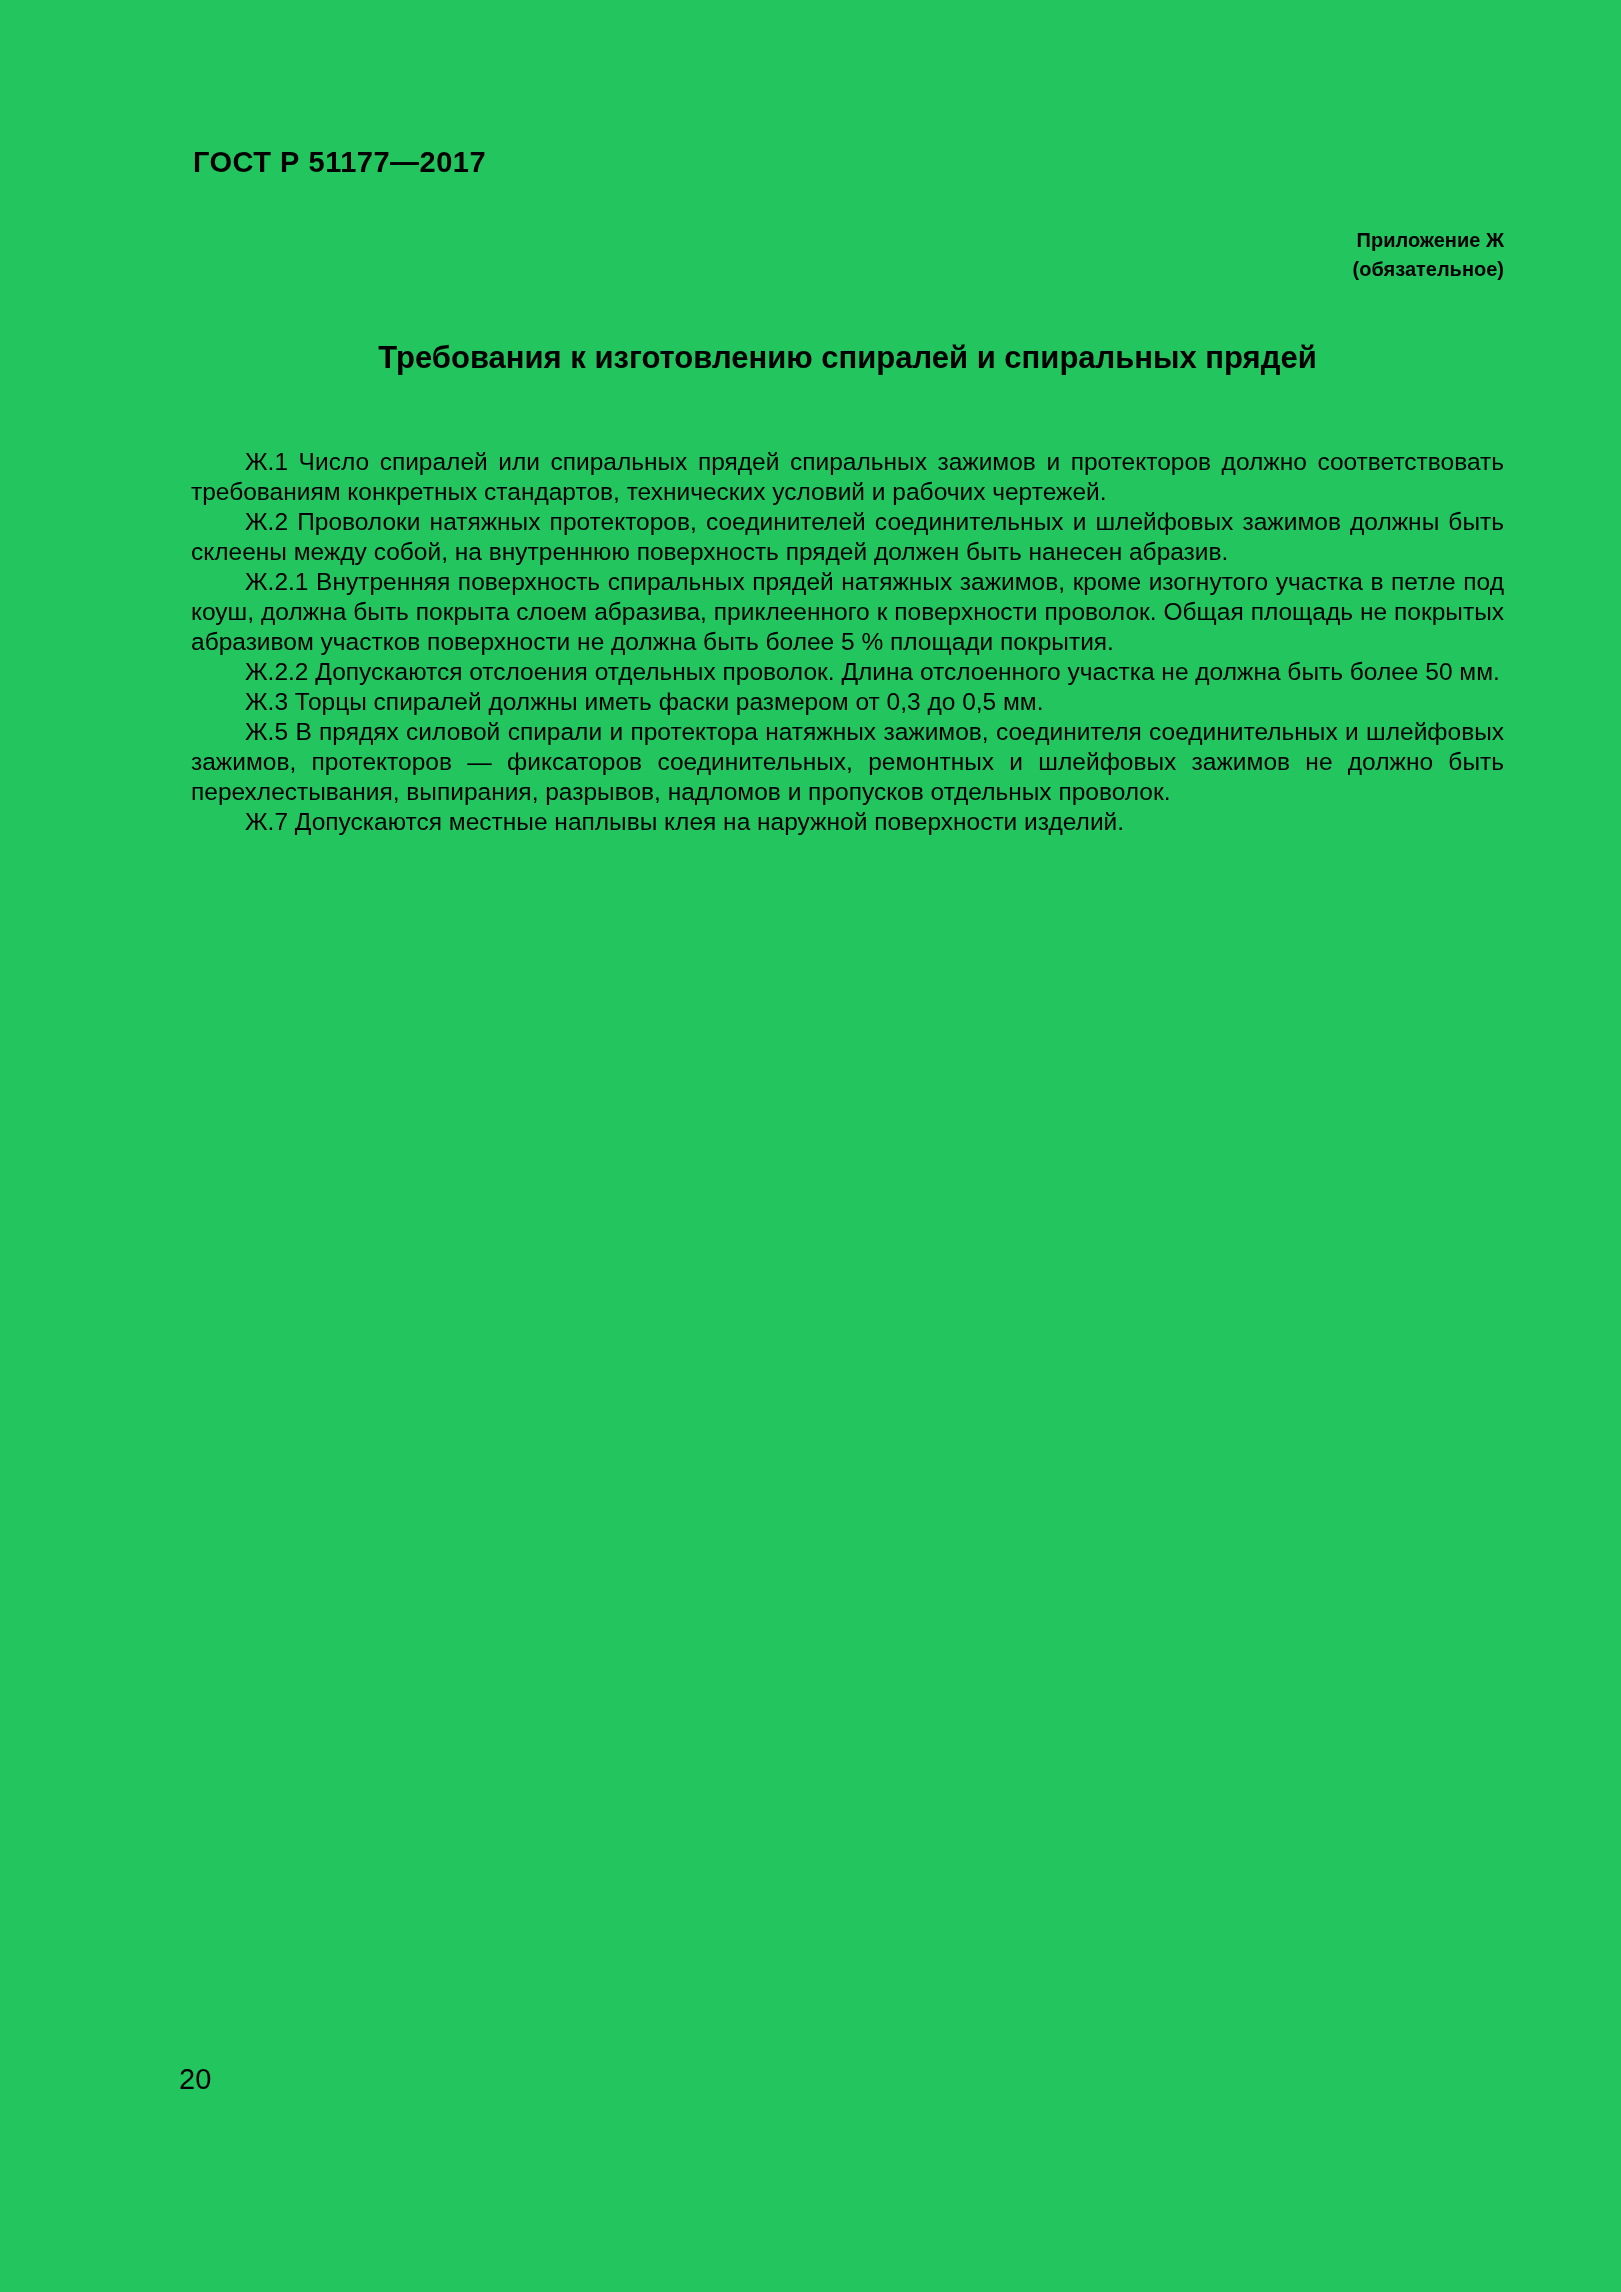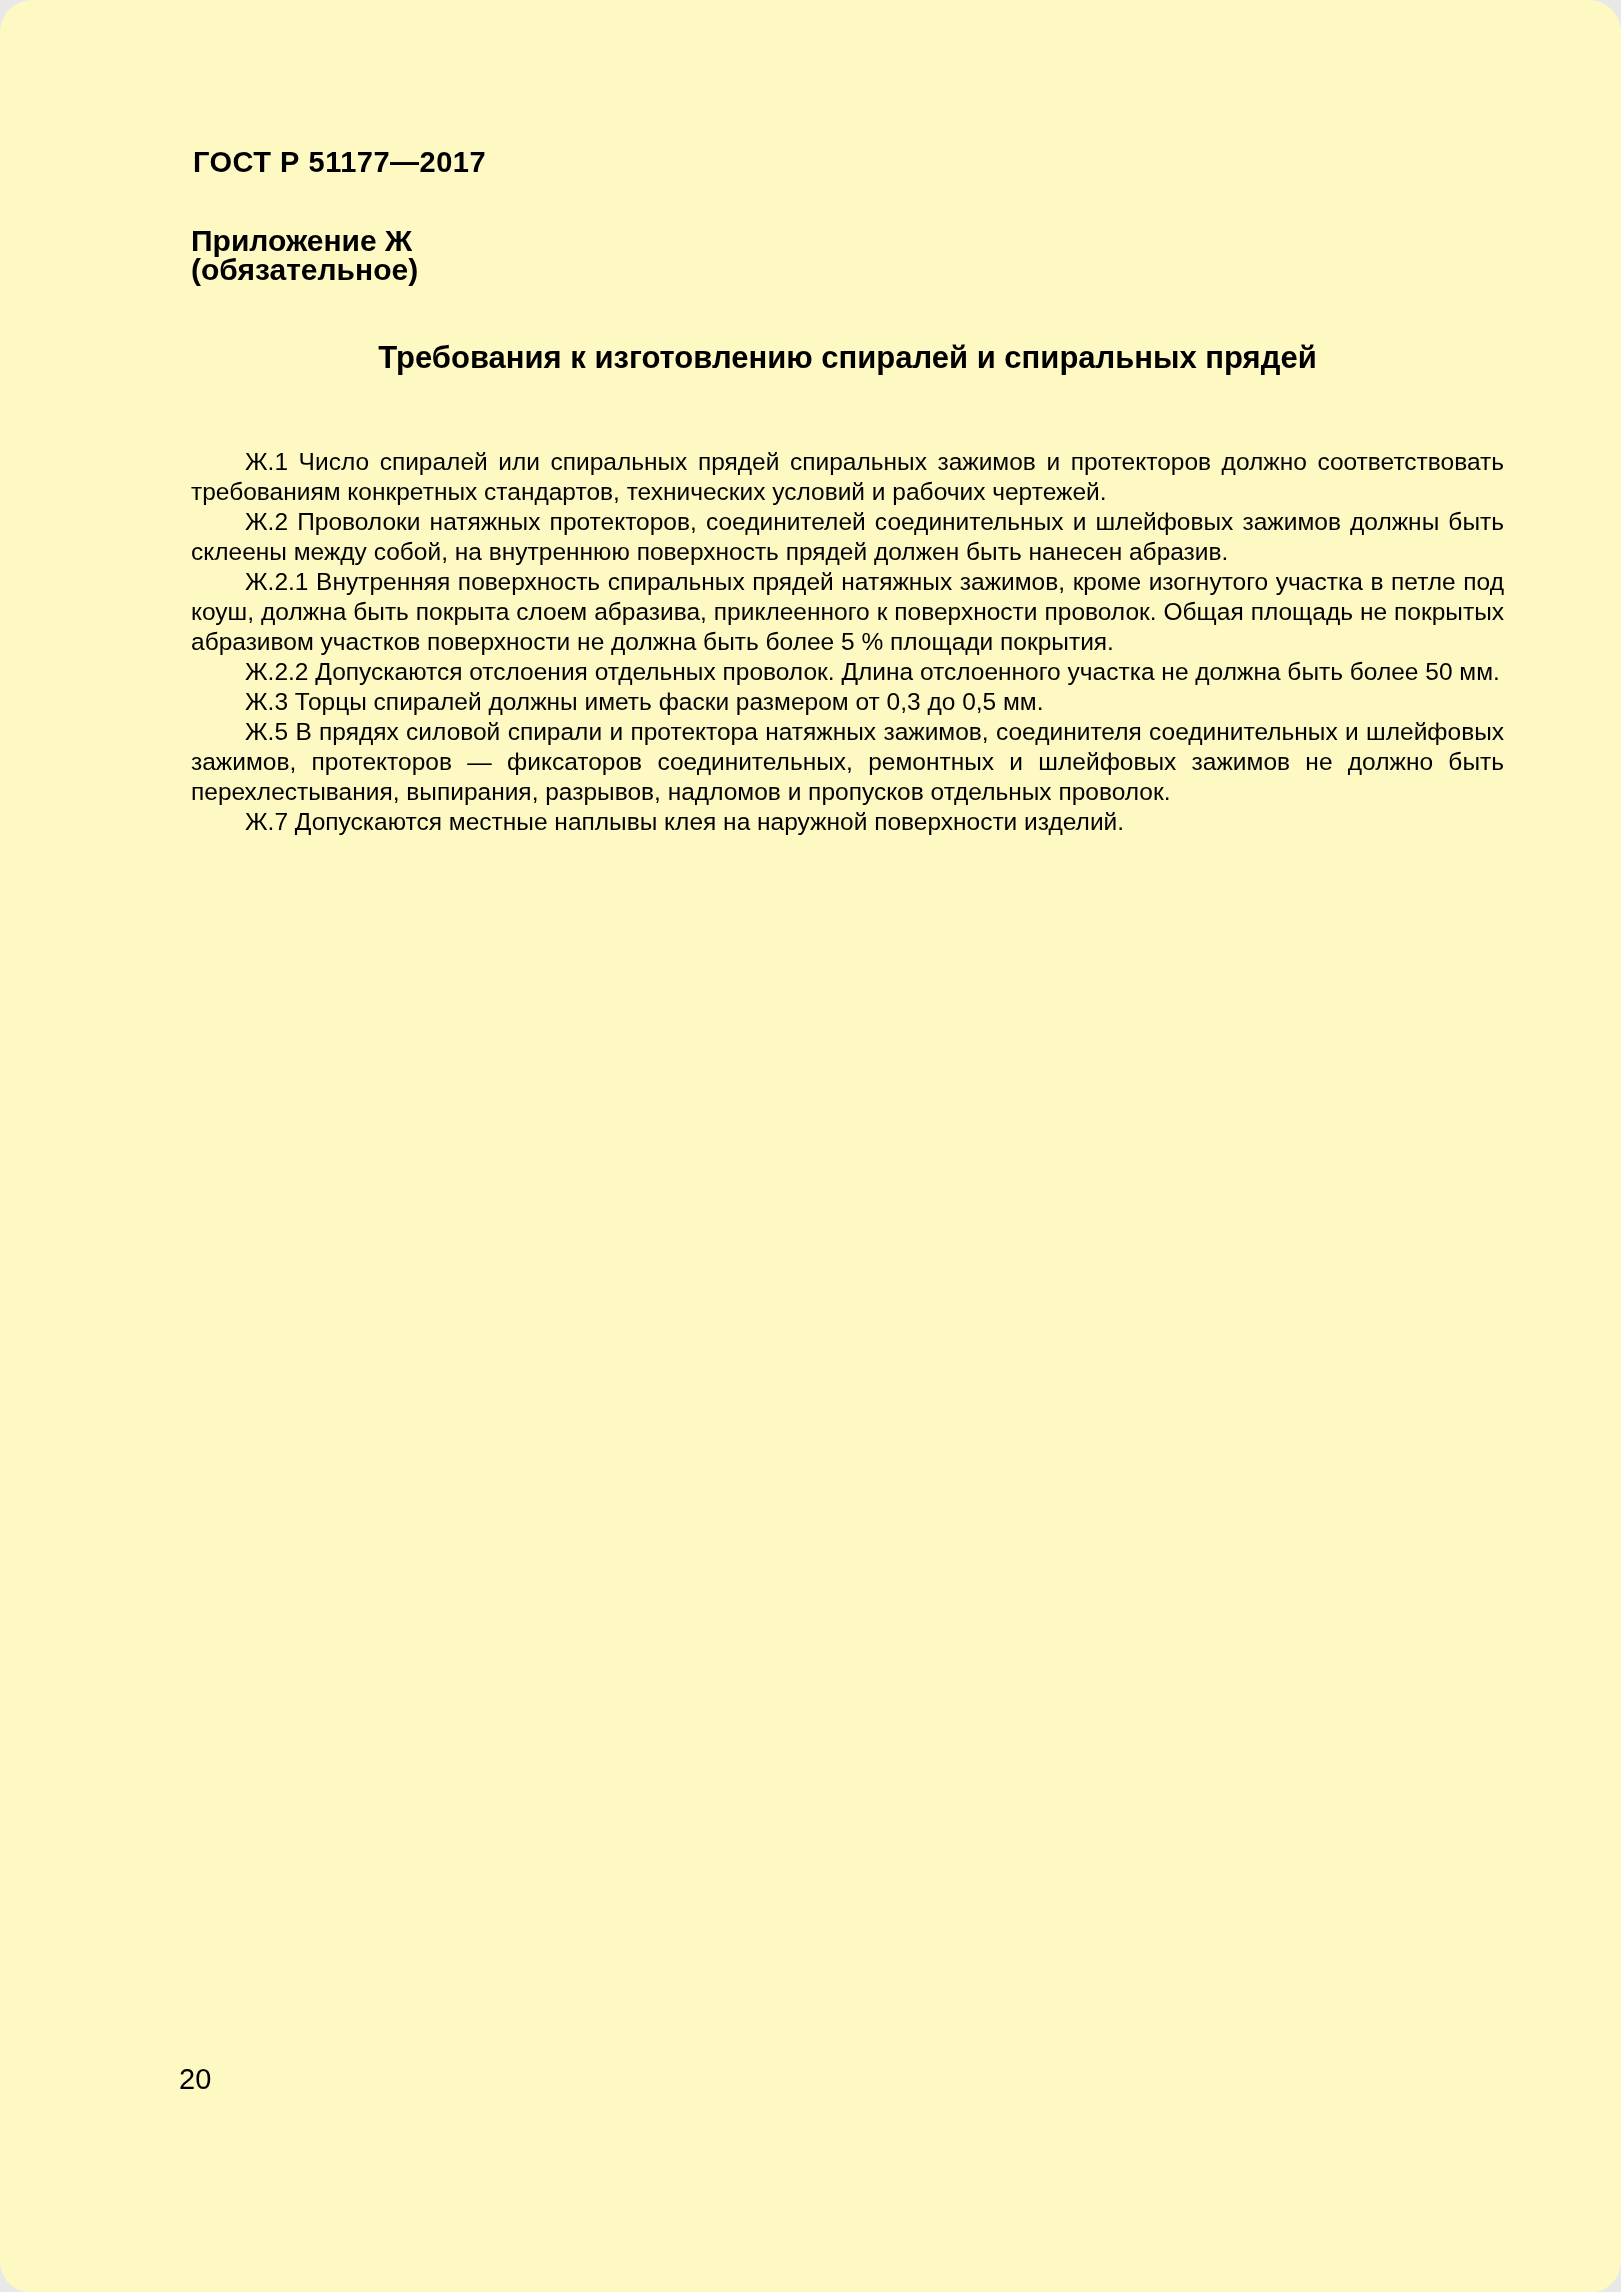--- a/index.html
+++ b/index.html
@@ -5,43 +5,42 @@
   html, body {
     margin: 0;
     padding: 0;
     background: #e8e8e8;
   }
   .page {
     position: relative;
     width: 1621px;
     height: 2293px;
     margin: 0 auto;
-    background: #fef9c3;
+    background: #22c55e;
     color: #000000;
     font-family: "Liberation Sans", sans-serif;
     overflow: hidden;
-    border-radius: 32px;
   }
   .doc-header {
     position: absolute;
     left: 193px;
     top: 145px;
     font-size: 29px;
     line-height: 35px;
     font-weight: bold;
     letter-spacing: 0.5px;
     white-space: nowrap;
   }
   .appendix-block {
     position: absolute;
     left: 191px;
     top: 226px;
     width: 1313px;
-    text-align: left;
-    font-size: 30px;
+    text-align: right;
+    font-size: 20px;
     line-height: 29px;
     font-weight: bold;
   }
   .doc-title {
     position: absolute;
     left: 191px;
     top: 341px;
     width: 1313px;
     text-align: center;
     font-size: 31px;

